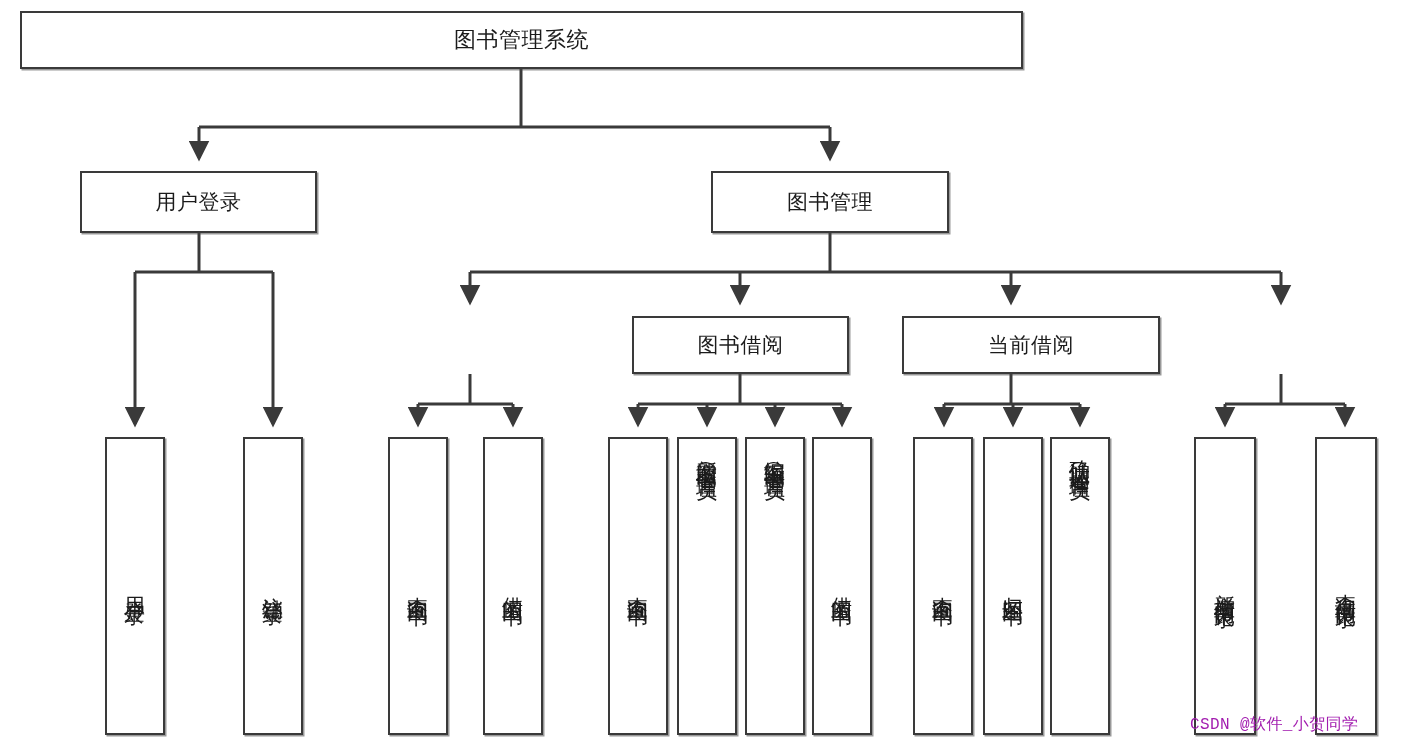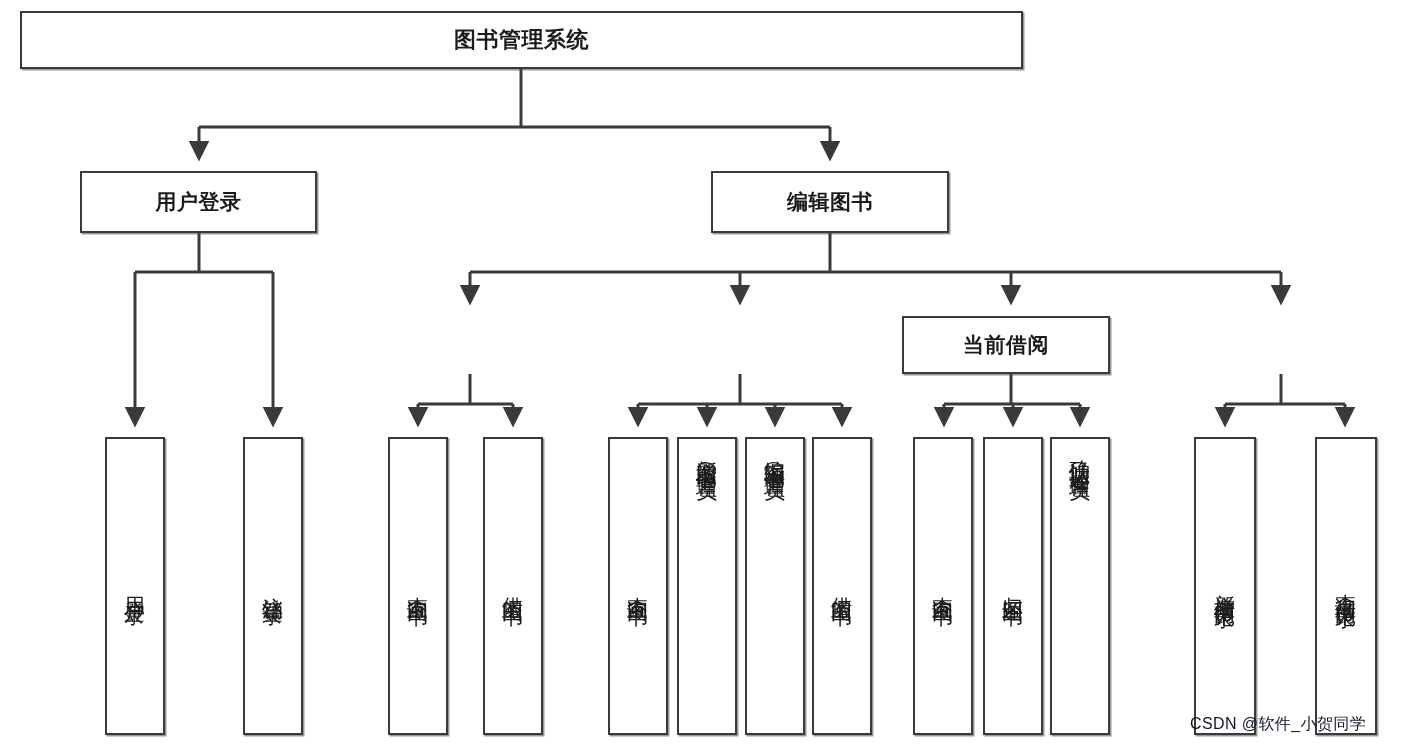--- a/index.html
+++ b/index.html
@@ -35,21 +35,20 @@
     align-items: center;
     justify-content: center;
     box-shadow: 1.5px 1.5px 0 rgba(70,70,70,0.55);
   }
   .node-label-h {
     font-size: 21px;
     color: #1b1b1b;
     line-height: 1.15;
     white-space: nowrap;
     letter-spacing: 0.5px;
-    font-weight: bold;
   }
   .node-box.root .node-label-h { font-size: 22px; }
   .leaf-box {
     position: absolute;
     box-sizing: border-box;
     border: 2px solid #3a3a3a;
     background: #ffffff;
     box-shadow: 1.5px 1.5px 0 rgba(70,70,70,0.55);
     display: flex;
     justify-content: center;
@@ -63,23 +62,24 @@
     color: #1b1b1b;
     letter-spacing: 3px;
     line-height: 1;
     padding: 4px 0;
   }
   .watermark {
     position: absolute;
     left: 1190px;
     top: 714px;
     font-size: 16px;
-    color: #0f172a;
+    color: #a21caf;
     white-space: nowrap;
     letter-spacing: 0.4px;
+    font-family: Liberation Mono, monospace;
   }
 </style>
 </head>
 <body>
 
 <div id="diagram-root">
 
   <svg class="diagram-svg" viewBox="0 0 1405 747">
     <defs>
       <marker id="arrow" viewBox="0 0 12 12" refX="10" refY="6" markerWidth="7" markerHeight="7" orient="auto-start-reverse">
@@ -131,24 +131,27 @@
   </svg>
 
   <div class="node-box root" style="left:20px; top:11px; width:1003px; height:58px;">
     <span class="node-label-h">图书管理系统</span>
   </div>
 
   <div class="node-box" style="left:80px; top:171px; width:237px; height:62px;">
     <span class="node-label-h">用户登录</span>
   </div>
   <div class="node-box" style="left:711px; top:171px; width:238px; height:62px;">
-    <span class="node-label-h">编辑图书</span>
+    <span class="node-label-h">图书管理</span>
   </div>
 
-  <div class="node-box" style="left:902px; top:316px; width:208px; height:58px;">
+  <div class="node-box" style="left:632px; top:316px; width:217px; height:58px;">
+    <span class="node-label-h">图书借阅</span>
+  </div>
+  <div class="node-box" style="left:902px; top:316px; width:258px; height:58px;">
     <span class="node-label-h">当前借阅</span>
   </div>
 
   <div class="leaf-box align-middle" style="left:105px; top:437px; width:60px; height:298px;">
     <span class="node-label-v">用户登录</span>
   </div>
   <div class="leaf-box align-middle" style="left:243px; top:437px; width:60px; height:298px;">
     <span class="node-label-v">注销登录</span>
   </div>
 

